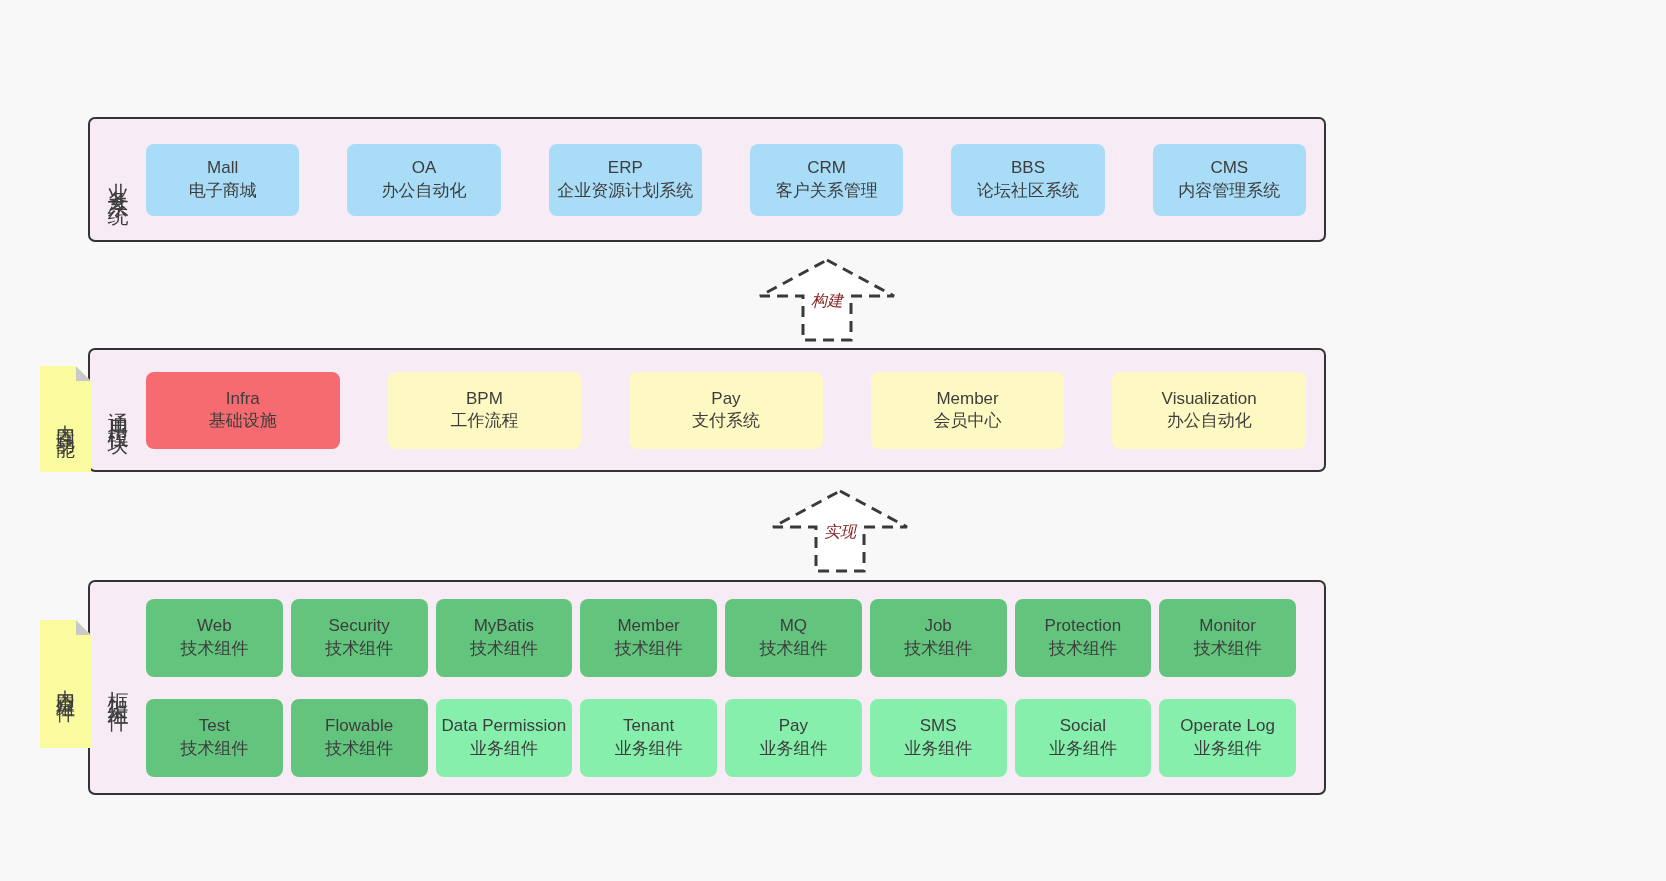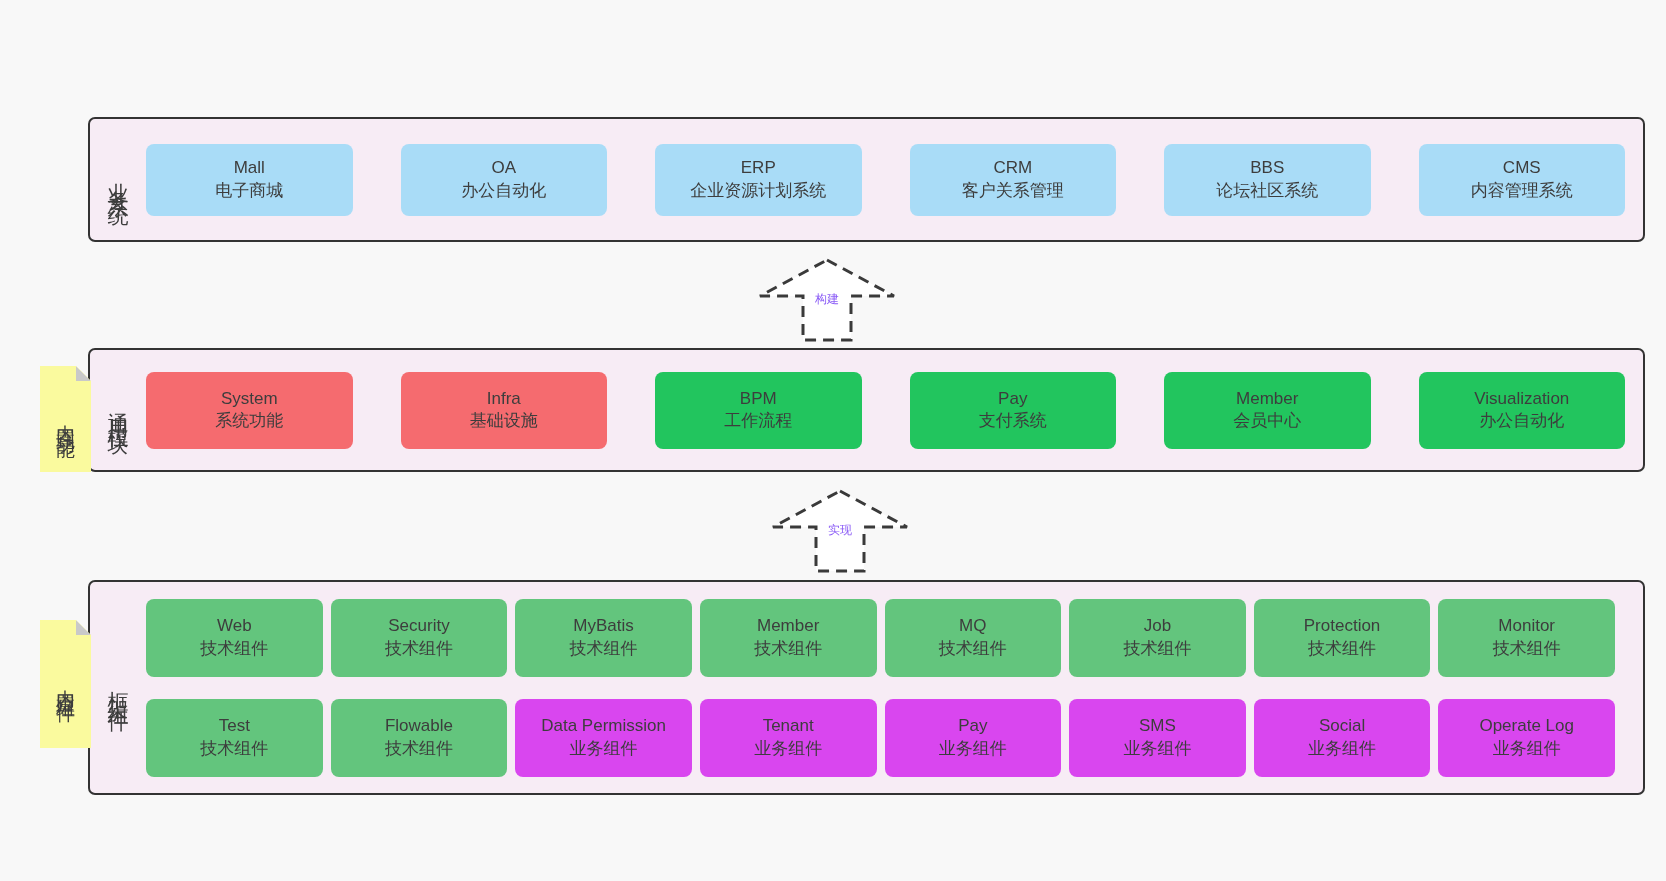--- a/index.html
+++ b/index.html
@@ -1,56 +1,56 @@
 <!DOCTYPE html>
 <html><head>
 <meta charset="utf-8">
 <style>
   html,body{margin:0;padding:0;background:#f8f8f8;}
   .page{position:relative;width:1666px;height:881px;background:#f8f8f8;
         font-family:"Liberation Sans",sans-serif;color:#3c3c3c;overflow:hidden;}
 
   
-  .band{position:absolute;left:88px;width:1557px;box-sizing:border-box;
+  .band{position:absolute;left:88px;width:1238px;box-sizing:border-box;
         background:#f7ecf5;border:2px solid #333;border-radius:7px;}
   .band-label{position:absolute;left:0;top:0;bottom:0;width:56px;
         display:flex;align-items:center;justify-content:center;
         writing-mode:vertical-rl;text-orientation:upright;
         font-size:21px;letter-spacing:7px;color:#3c3c3c;}
   .band-content{position:absolute;left:56px;right:18px;top:0;bottom:0;
         display:flex;align-items:center;gap:48px;}
   .band-grid{position:absolute;left:56px;right:28px;top:0;bottom:0;
         display:flex;flex-direction:column;justify-content:center;gap:22px;}
   .grid-row{display:flex;gap:8px;}
 
   
   .box{flex:1;border-radius:8px;display:flex;flex-direction:column;
        justify-content:center;align-items:center;text-align:center;
        font-size:17px;line-height:1.32;color:#3d3d3d;}
   .h72{height:72px}.h77{height:77px}.h78{height:78px}
   .v-blue{background:#a9dcf7}
   .v-red{background:#f56b6f}
-  .v-pink{background:#22c55e}
+  .v-pink{background:#fef9c3}
   .v-green{background:#63c57d}
-  .v-lightgreen{background:#d946ef}
+  .v-lightgreen{background:#86efac}
 
   
   .note{position:absolute;left:-50px;width:51px;background:#fafa9e;
         display:flex;align-items:center;justify-content:center;
         writing-mode:vertical-rl;text-orientation:upright;
         font-size:19px;letter-spacing:5px;color:#3c3c3c;
         clip-path:polygon(0 0,calc(100% - 15px) 0,100% 15px,100% 100%,0 100%);}
   .note .fold{position:absolute;top:0;right:0;}
 
   
   .arrow{position:absolute;width:150px;height:88px;}
   .arrow svg{display:block;}
   .arrow-label{position:absolute;left:50%;top:34px;transform:translateX(-50%);
-        background:#ffffff;padding:1px 3px;font-size:12px;color:#8b5cf6;
-        white-space:nowrap;}
+        background:#ffffff;padding:1px 3px;font-size:16px;color:#7f1d1d;
+        white-space:nowrap;font-style:italic;}
 </style>
 </head>
 <body>
 
 <div class="page">
 
   <div class="band" style="top:117px;height:125px;">
     <div class="band-label">业务系统</div>
     <div class="band-content">
       <div class="box v-blue h72">
@@ -90,24 +90,20 @@
   <div class="band" style="top:348px;height:124px;">
     <div class="note" style="top:16px;height:106px;">
       <svg class="fold" width="15" height="15">
         <path d="M0 0 L15 15 L0 15 Z" fill="#c9c9c9"></path>
       </svg>
       <span>内置功能</span>
     </div>
     <div class="band-label">通用模块</div>
     <div class="band-content">
       <div class="box v-red h77">
-        <span>System</span>
-        <span>系统功能</span>
-      </div>
-      <div class="box v-red h77">
         <span>Infra</span>
         <span>基础设施</span>
       </div>
       <div class="box v-pink h77">
         <span>BPM</span>
         <span>工作流程</span>
       </div>
       <div class="box v-pink h77">
         <span>Pay</span>
         <span>支付系统</span>

